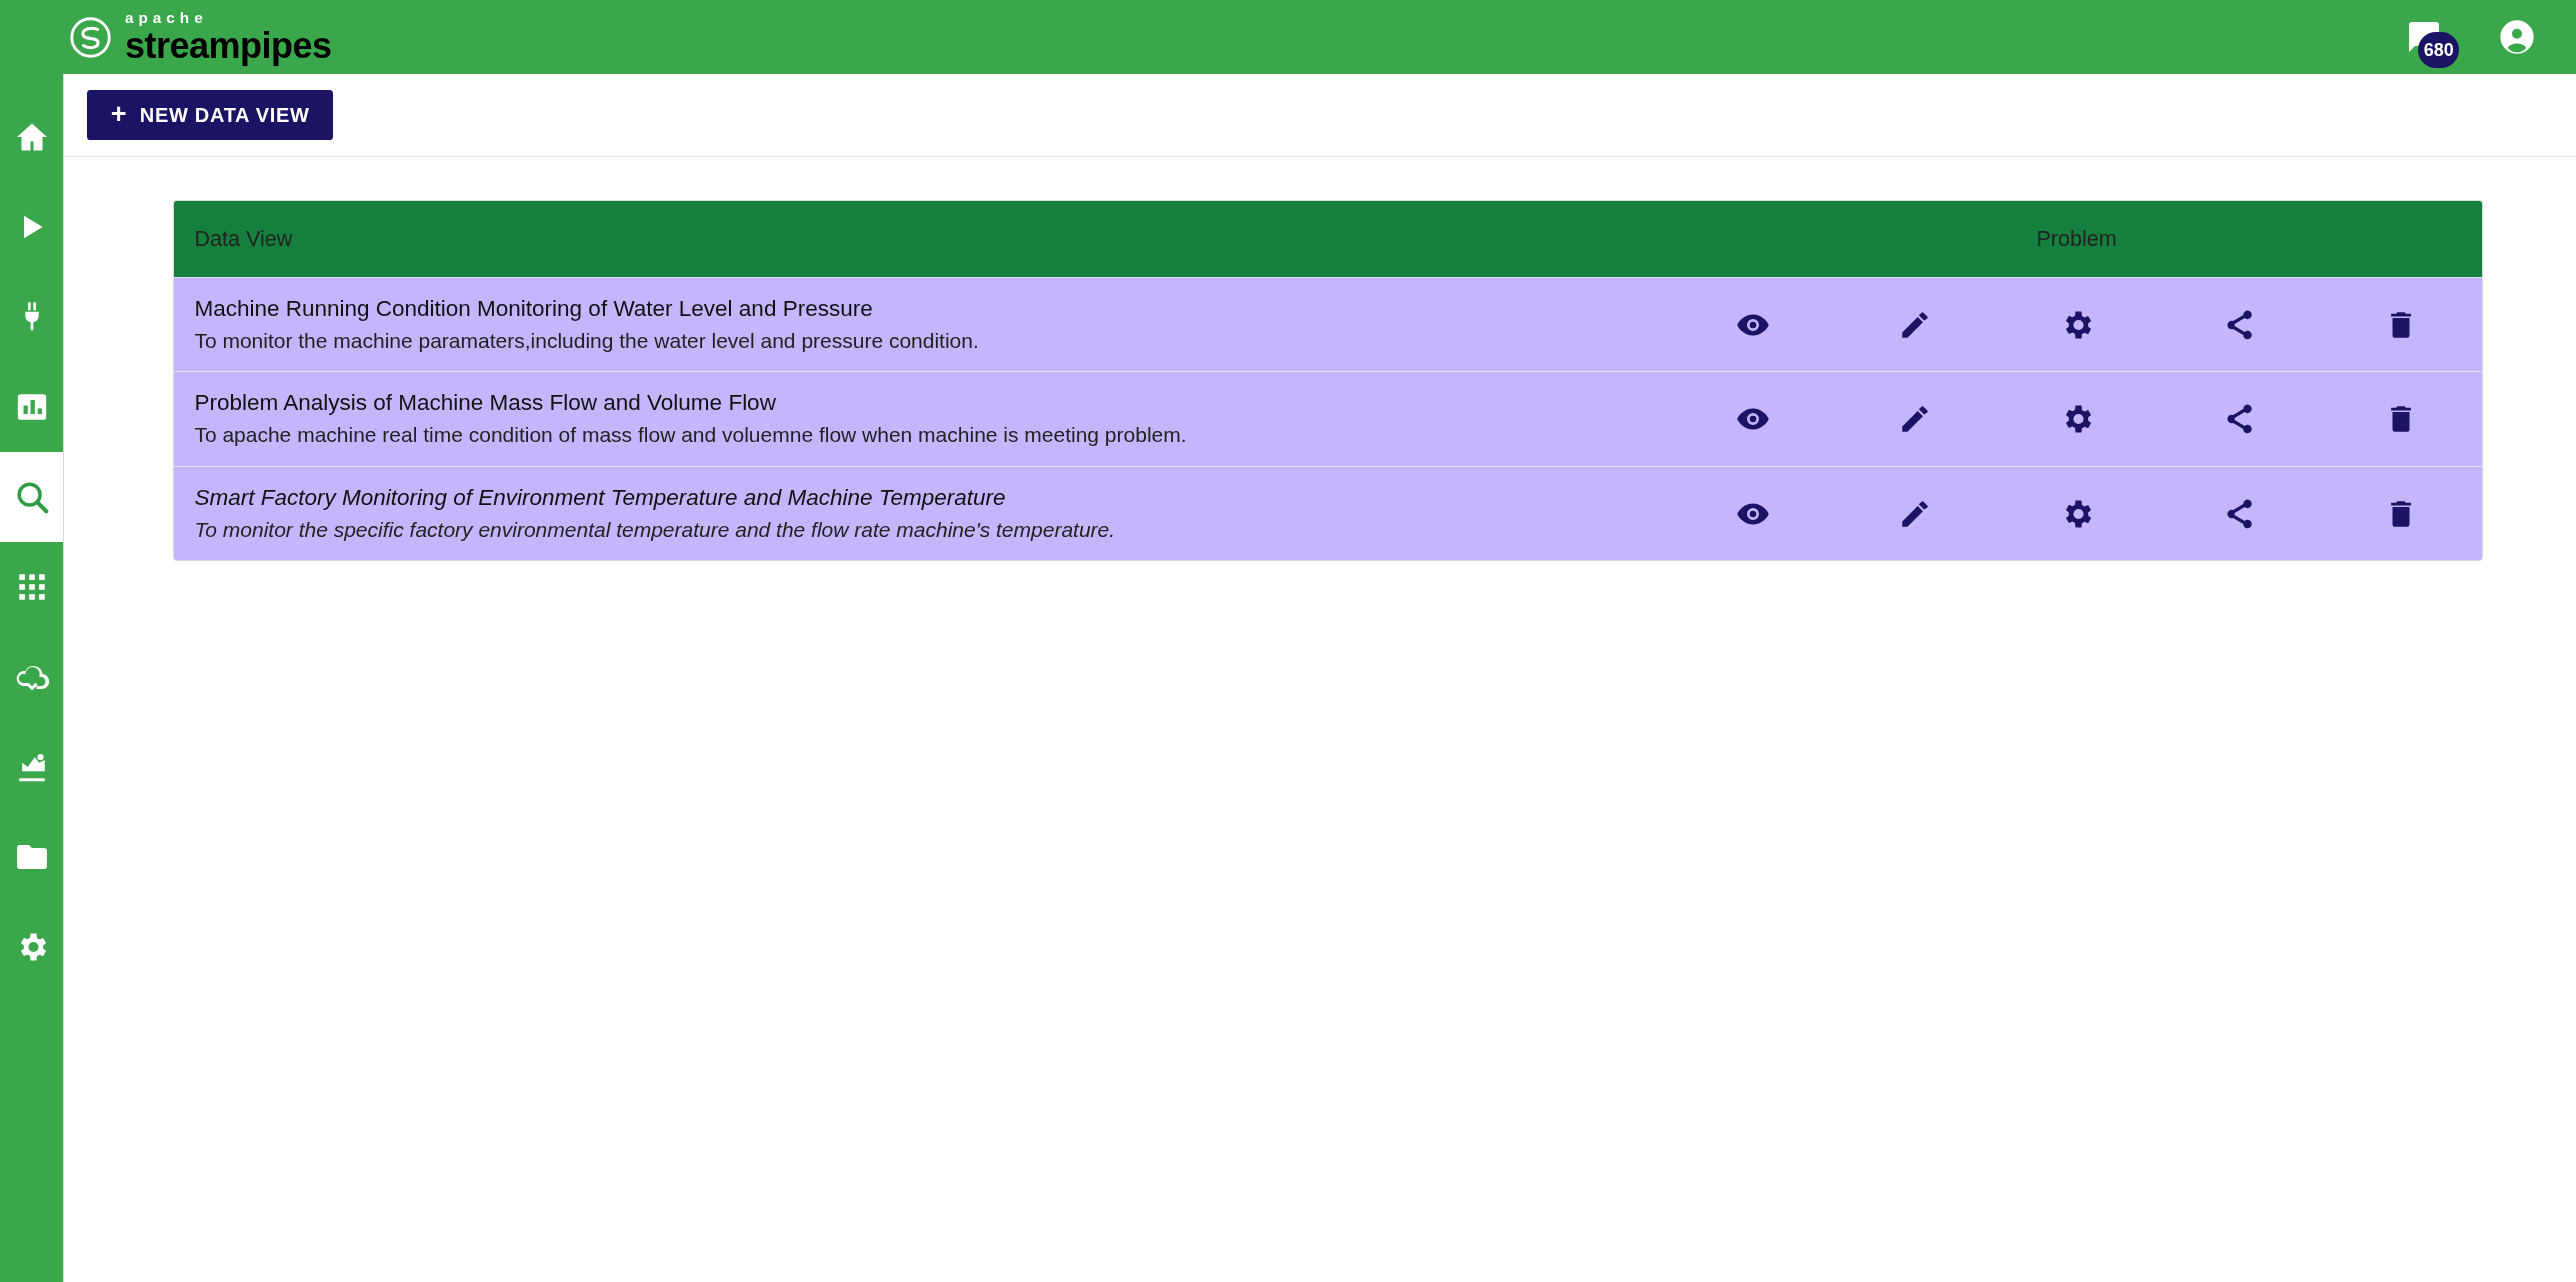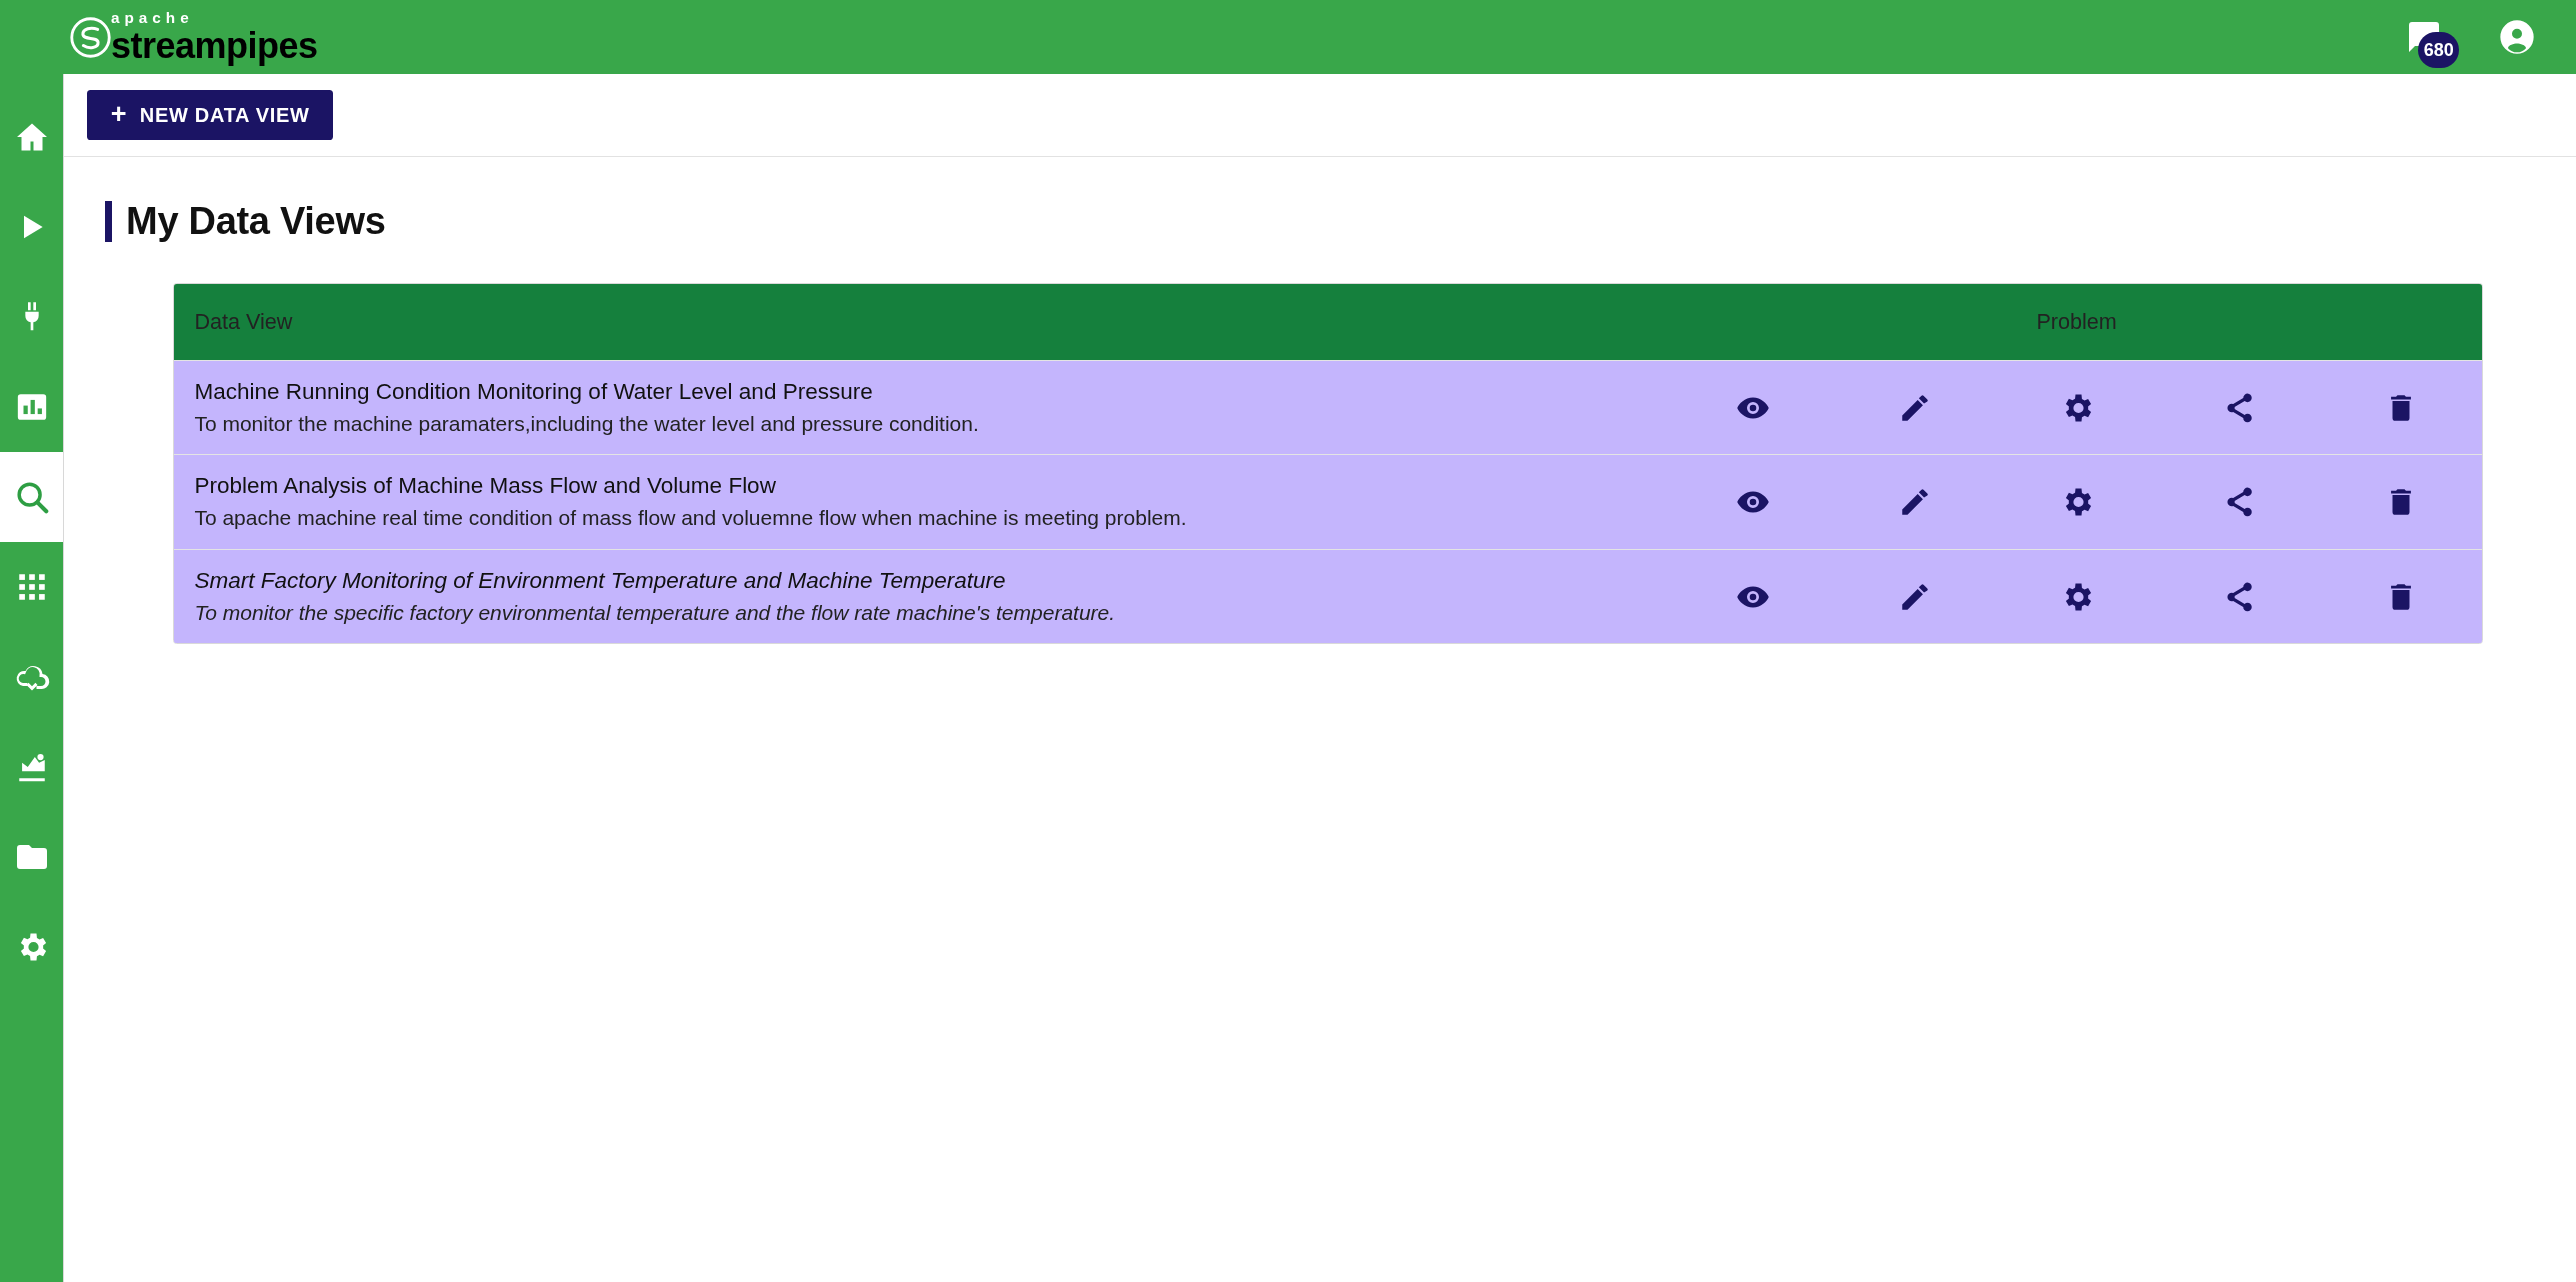--- a/index.html
+++ b/index.html
@@ -22,21 +22,21 @@
     background: #39a74a;
     display: flex;
     align-items: center;
     justify-content: space-between;
     padding: 0 31px 0 70px;
     flex: 0 0 74px;
   }
   .brand {
     display: flex;
     align-items: center;
-    gap: 0;
+    gap: 14px;
   }
   .brand-logo {
     width: 41px; height: 41px;
     display: flex; align-items: center; justify-content: center;
   }
   .brand-text {
     display: flex; flex-direction: column; justify-content: center;
     line-height: 1;
   }
   .brand-apache {
@@ -362,24 +362,20 @@
 
       <div class="toolbar">
         <button class="btn-primary">
           <span class="plus">+</span>
           <span>NEW DATA VIEW</span>
         </button>
       </div>
 
       <div class="content">
 
-        <div class="page-title-row">
-          <div class="title-bar"></div>
-          <div class="page-title">My Data Views</div>
-        </div>
 
         <div class="table-card">
           <table class="tbl">
             <colgroup>
               <col style="width:auto">
               <col style="width:162px">
                 <col style="width:162px">
                 <col style="width:162px">
                 <col style="width:162px">
                 <col style="width:162px">

